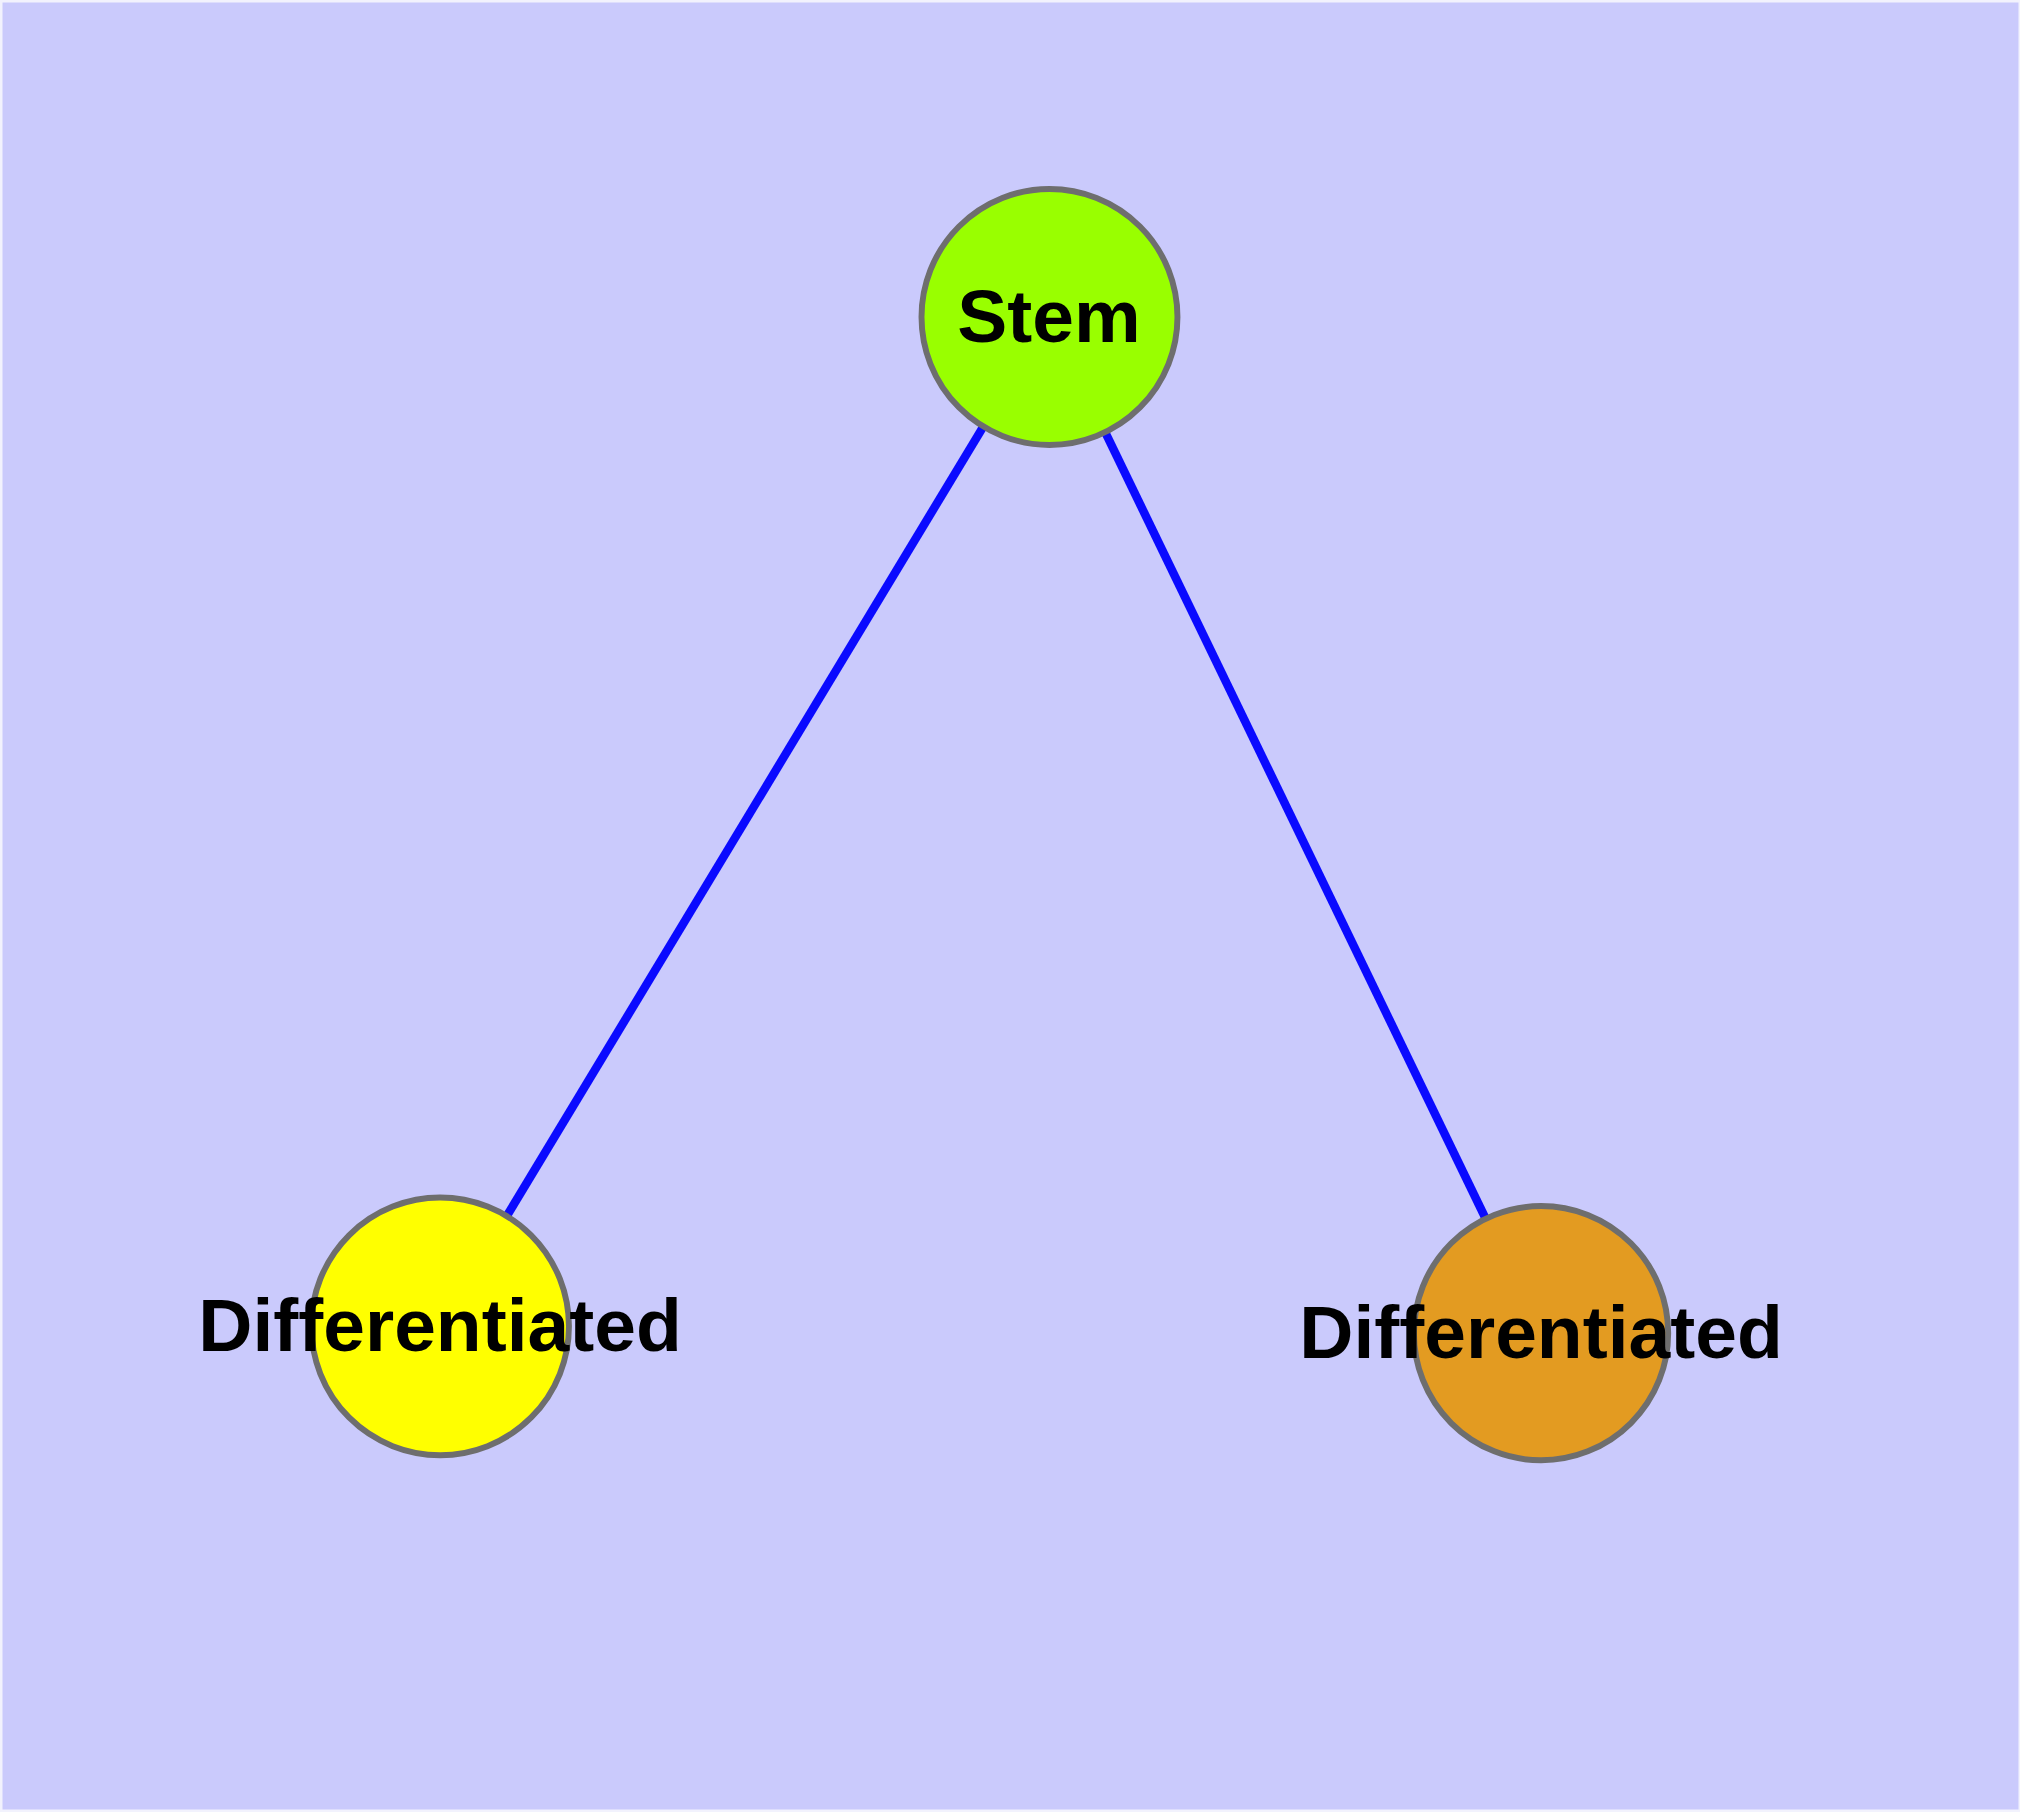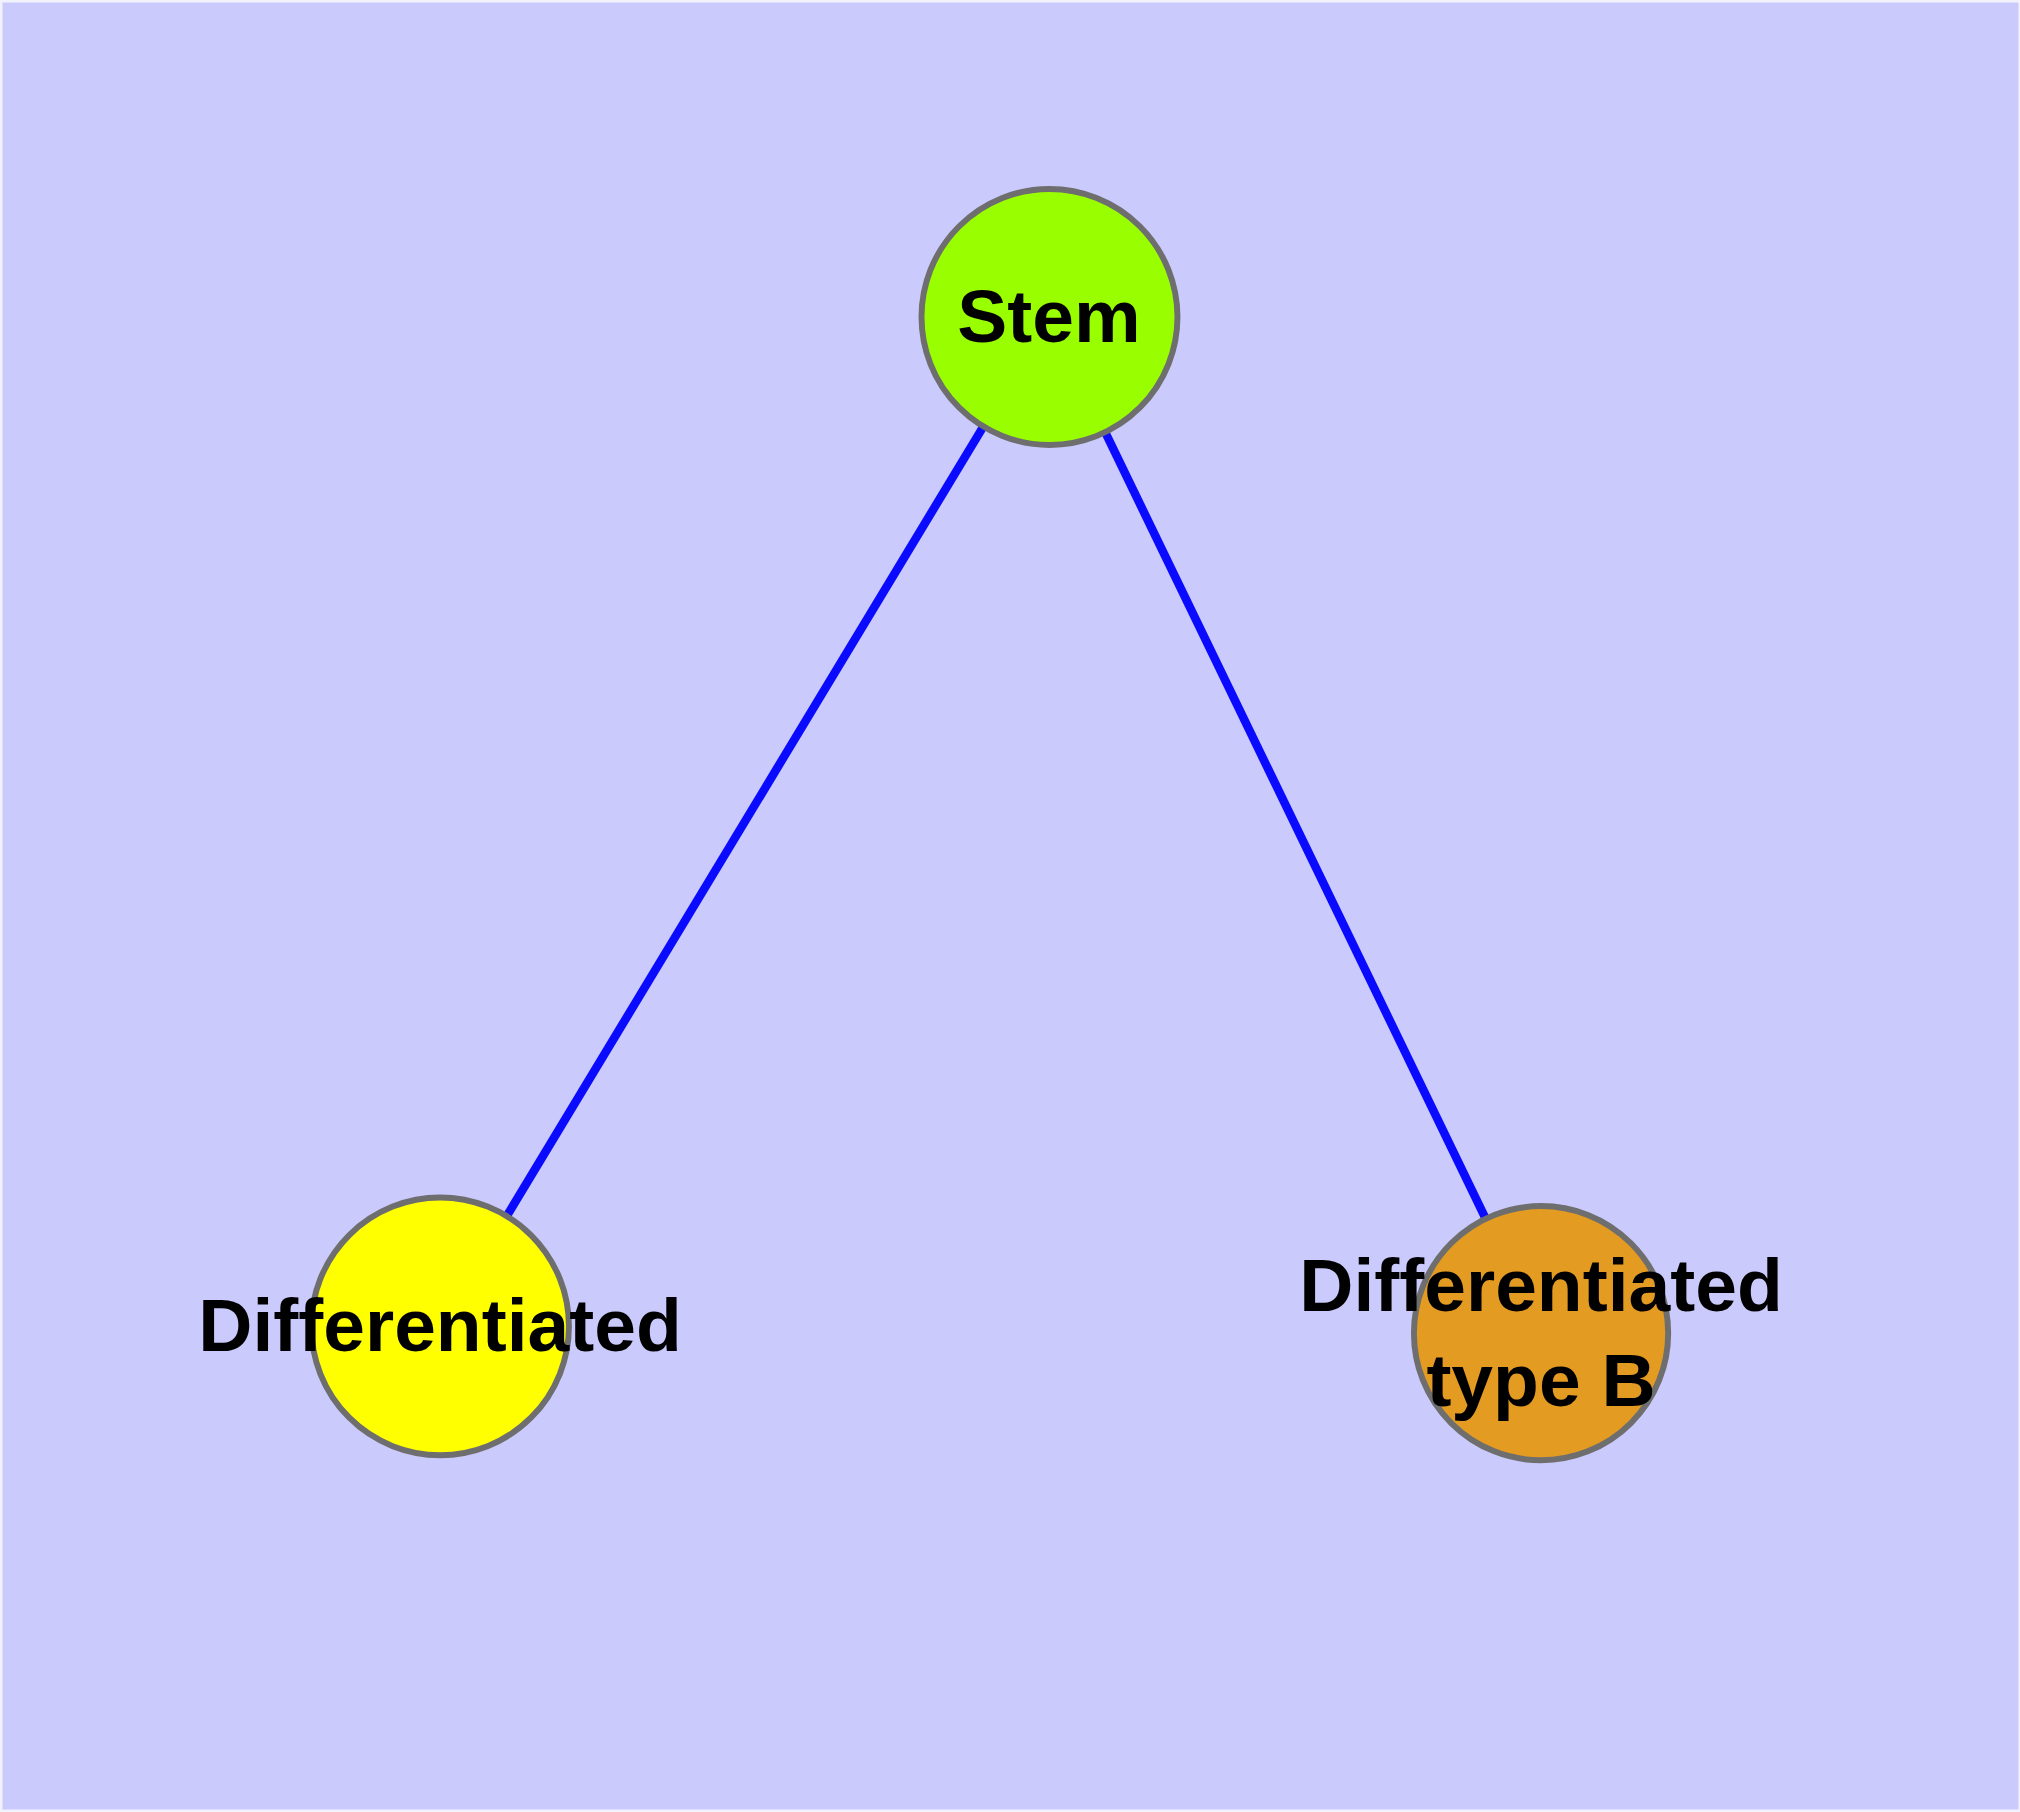--- a/index.html
+++ b/index.html
@@ -26,21 +26,20 @@
   }
   .edge {
     fill: none;
   }
   .node {
     
   }
   .node-label {
     position: absolute;
     transform: translate(-50%, -50%);
-    text-align: center;
     font-weight: bold;
     font-size: 75px;
     line-height: 1.27;
     white-space: nowrap;
     color: #000000;
   }
   .lbl-line {
     display: block;
   }
 </style>
@@ -65,17 +64,16 @@
   <div class="node-label" style="left: 1049px; top: 317px; color: rgb(0, 0, 0);">
     <span class="lbl-line">Stem</span>
   </div>
 
   <div class="node-label" style="left: 440px; top: 1326px; color: rgb(0, 0, 0);">
     <span class="lbl-line">Differentiated</span>
   </div>
 
   <div class="node-label" style="left: 1541px; top: 1333px; color: rgb(0, 0, 0);">
     <span class="lbl-line">Differentiated</span>
-    <span class="lbl-line">type B</span>
   </div>
 
 </div>
 
 
 </body></html>

